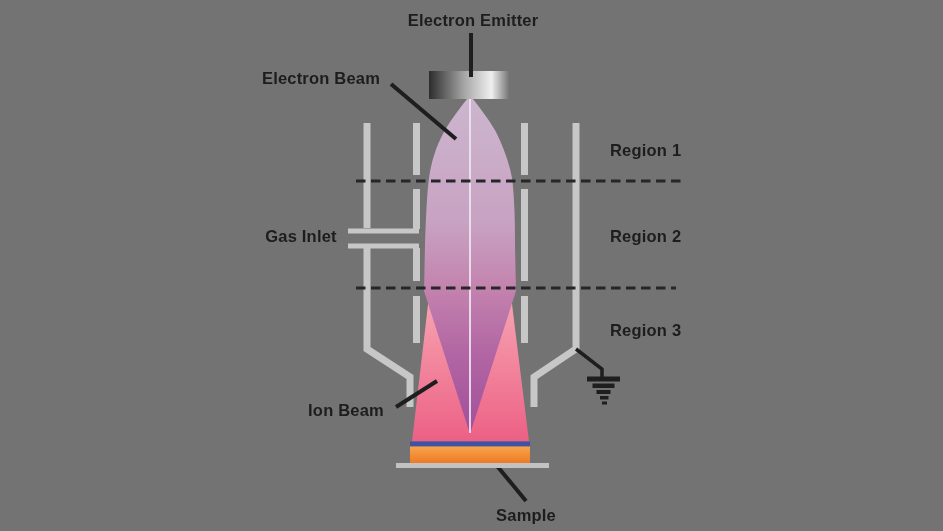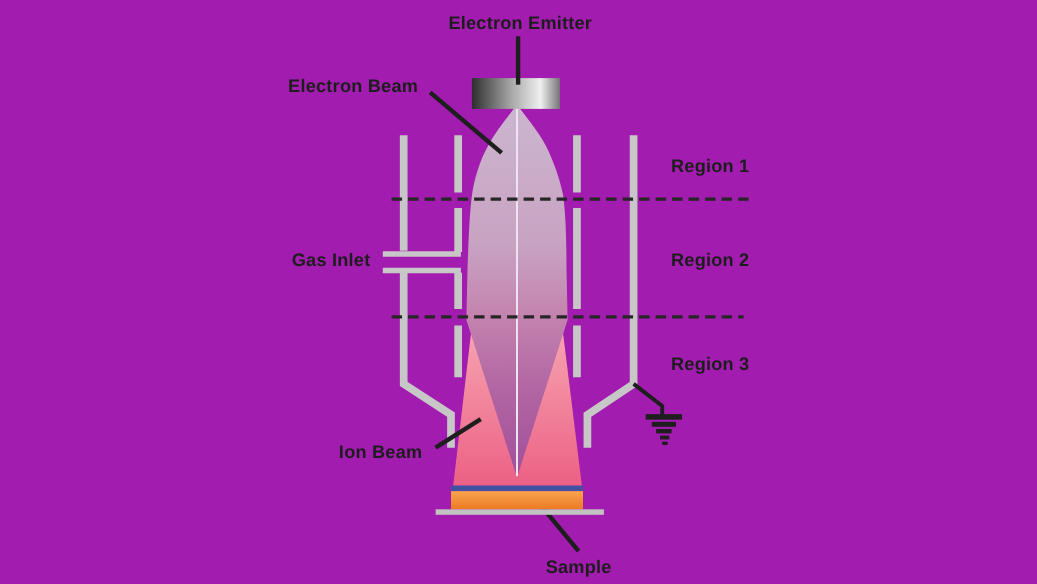--- a/index.html
+++ b/index.html
@@ -1,16 +1,16 @@
 <!DOCTYPE html>
 <html><head>
 <meta charset="utf-8">
 <style>
   html,body{margin:0;padding:0;background:#ffffff;}
-  .stage{position:relative;width:943px;height:531px;background:#a21caf;overflow:hidden;text-align:right;}
+  .stage{position:relative;width:943px;height:531px;background:#737373;overflow:hidden;text-align:right;}
   svg{display:block;}
   text{
     font-family:"Liberation Sans",sans-serif;
     font-weight:700;
     font-size:16.5px;
     letter-spacing:0.2px;
   }
   .anchor-mid{text-anchor:middle;}
   .anchor-start{text-anchor:start;}
 </style>

